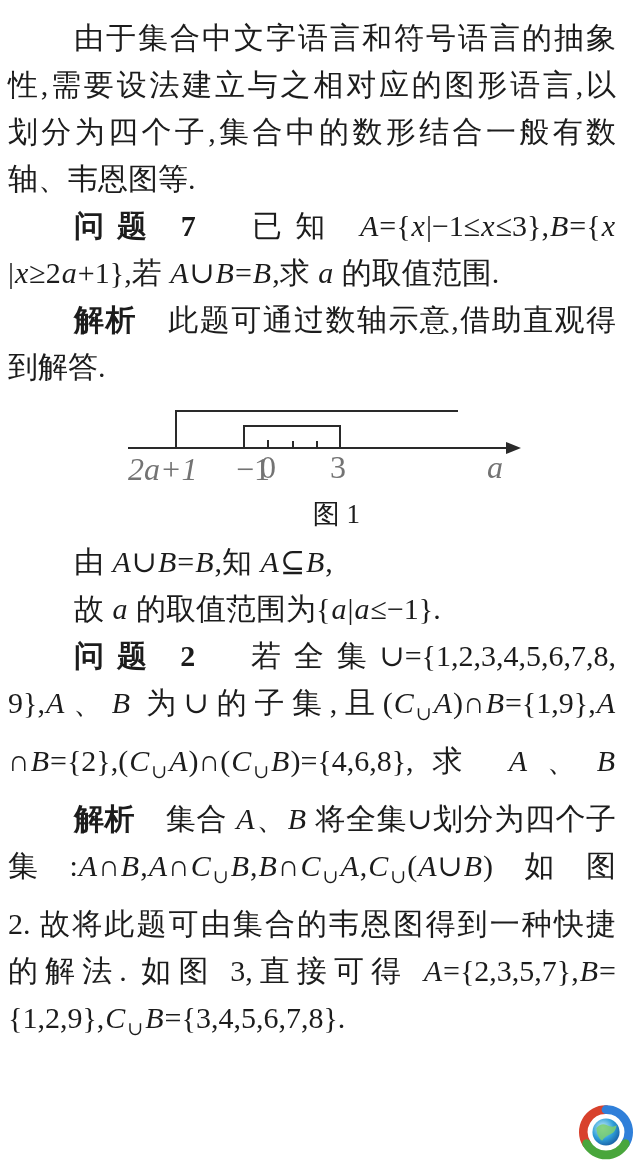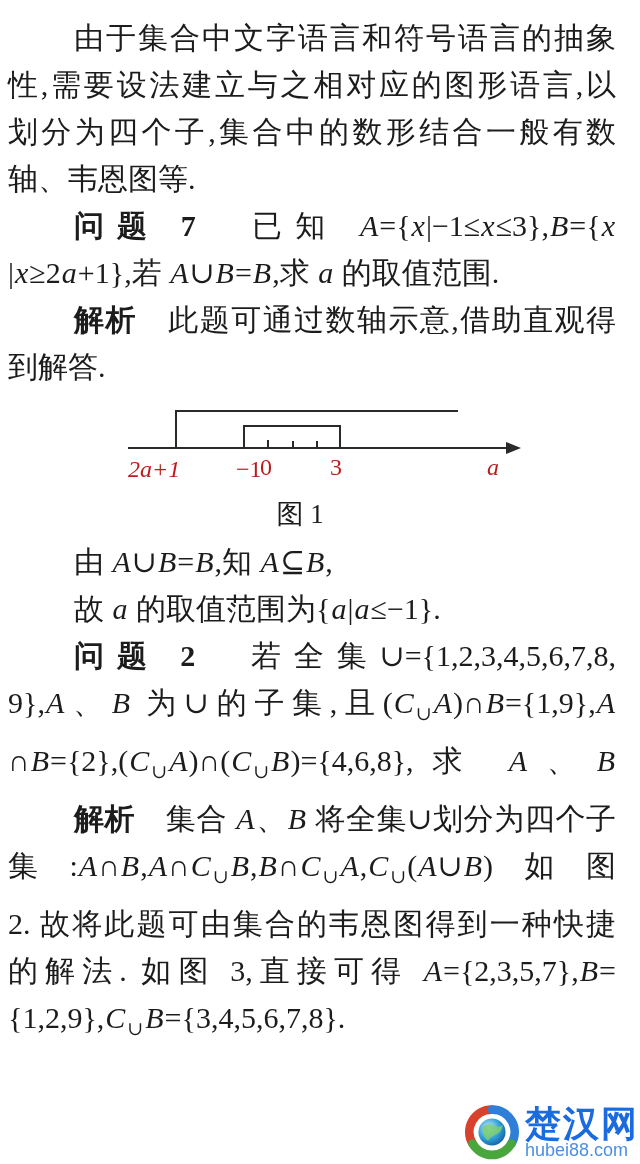--- a/index.html
+++ b/index.html
@@ -25,27 +25,27 @@
   .b{font-weight:700;}
   .m{font-style:italic;padding:0 1px;}
   .sub{font-size:19px;vertical-align:-7px;padding:0 1px;}
 
   
   .figure{position:relative;width:640px;height:148px;}
   .figure svg{position:absolute;left:0;top:0;}
   .fstroke{stroke:#2a2a2a;stroke-width:2;fill:none;}
   .flabel{
     position:absolute;
-    font-size:24px;line-height:30px;
-    color:#b91c1c;white-space:nowrap;
+    font-size:32px;line-height:30px;
+    color:#737373;white-space:nowrap;
   }
   .flabel.math{font-style:italic;}
   .fcaption{
     position:absolute;left:240px;top:106px;width:120px;
-    text-align:center;font-size:27px;color:#1c1c1c;
+    text-align:right;font-size:27px;color:#1c1c1c;
   }
 
   
   .watermark{
     position:absolute;right:1px;bottom:1px;
     display:flex;align-items:center;
   }
   .wicon{width:62px;height:62px;margin-right:2px;flex:0 0 auto;}
   .wtext{display:flex;flex-direction:column;align-items:flex-start;}
   .wname{
@@ -116,19 +116,15 @@
           <stop offset="55%" stop-color="#2f9fd8"></stop>
           <stop offset="100%" stop-color="#14549c"></stop>
         </radialGradient>
       </defs>
       <path d="M12 44 A23 23 0 0 1 32 9" stroke="#d8412c" stroke-width="9" fill="none" stroke-linecap="round"></path>
       <path d="M32 9 A23 23 0 0 1 52 44" stroke="#2f7fd9" stroke-width="9" fill="none" stroke-linecap="round"></path>
       <path d="M52 44 A23 23 0 0 1 12 44" stroke="#49a63c" stroke-width="9" fill="none" stroke-linecap="round"></path>
       <circle cx="32" cy="32" r="14" fill="url(#gw)"></circle>
       <path d="M22 28 q5 -6 11 -3 q6 3 10 0 q-1 7 -6 9 q-6 2 -9 7 q-5 -3 -6 -13 z" fill="#7ccf6e" opacity="0.85"></path>
     </svg>
-    <div class="wtext">
-      <div class="wname">楚汉网</div>
-      <div class="wurl">hubei88.com</div>
-    </div>
   </div>
 
 </div>
 
 </body></html>

